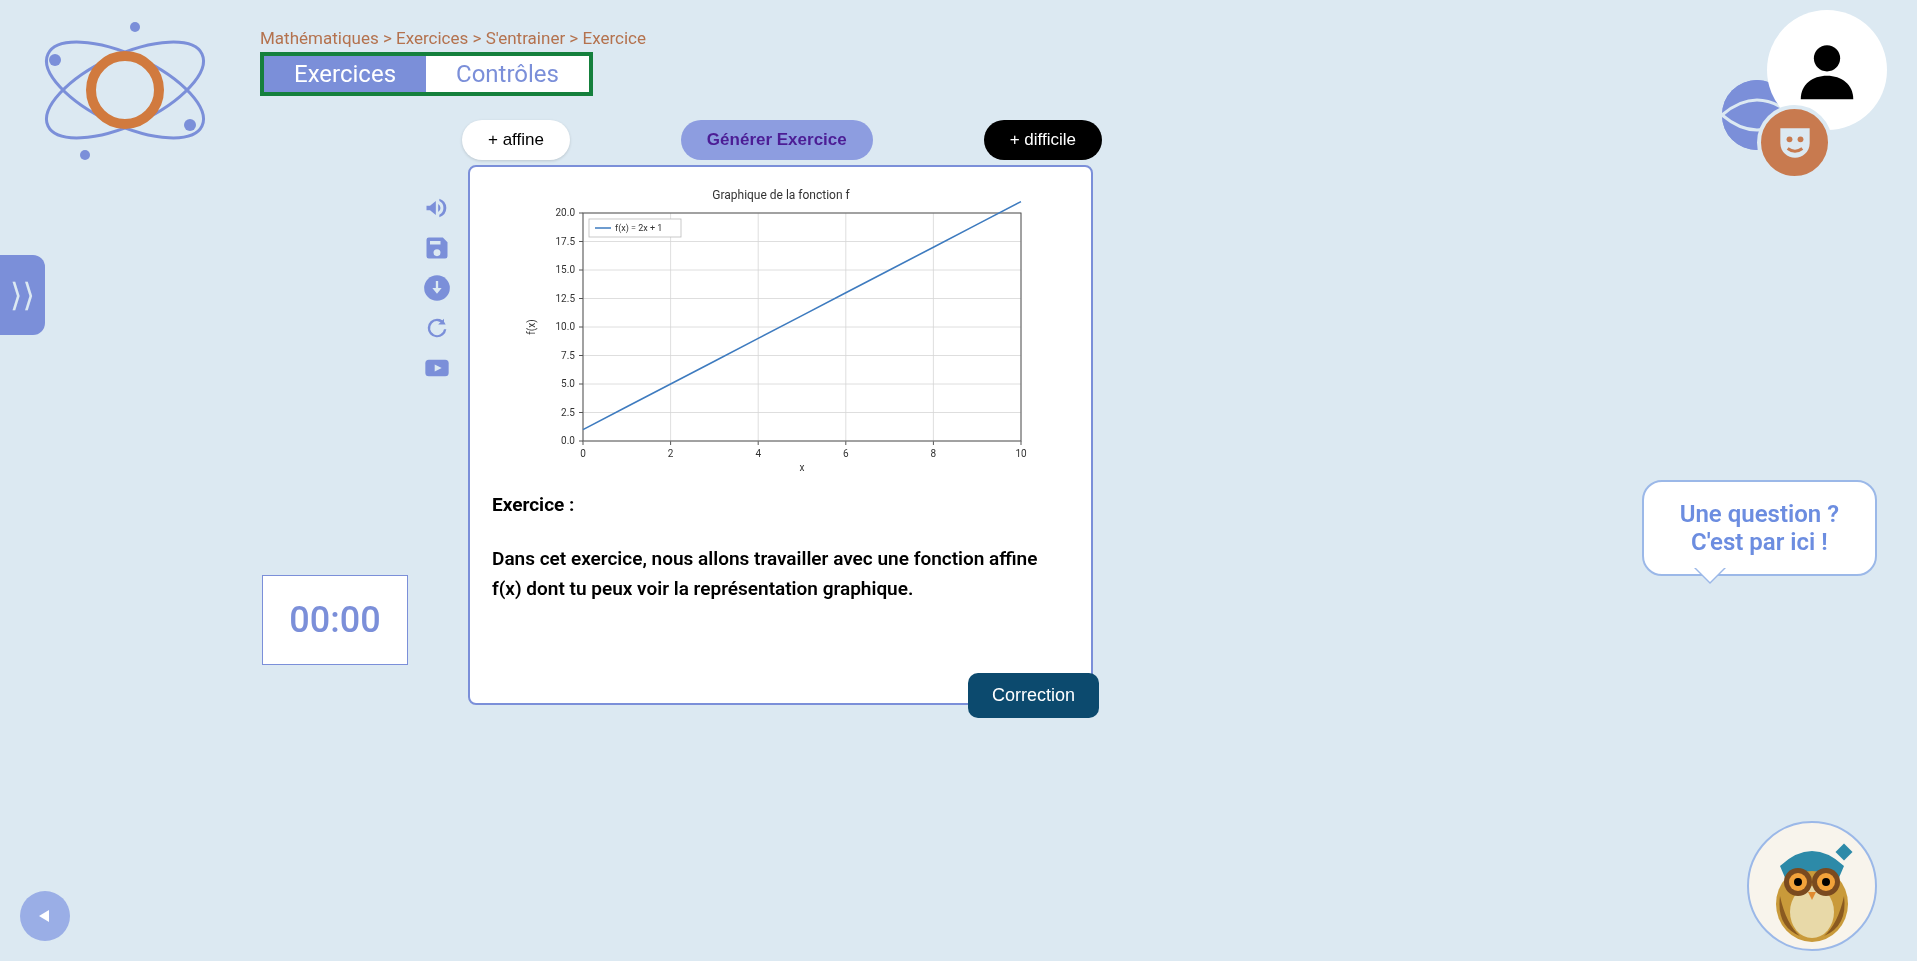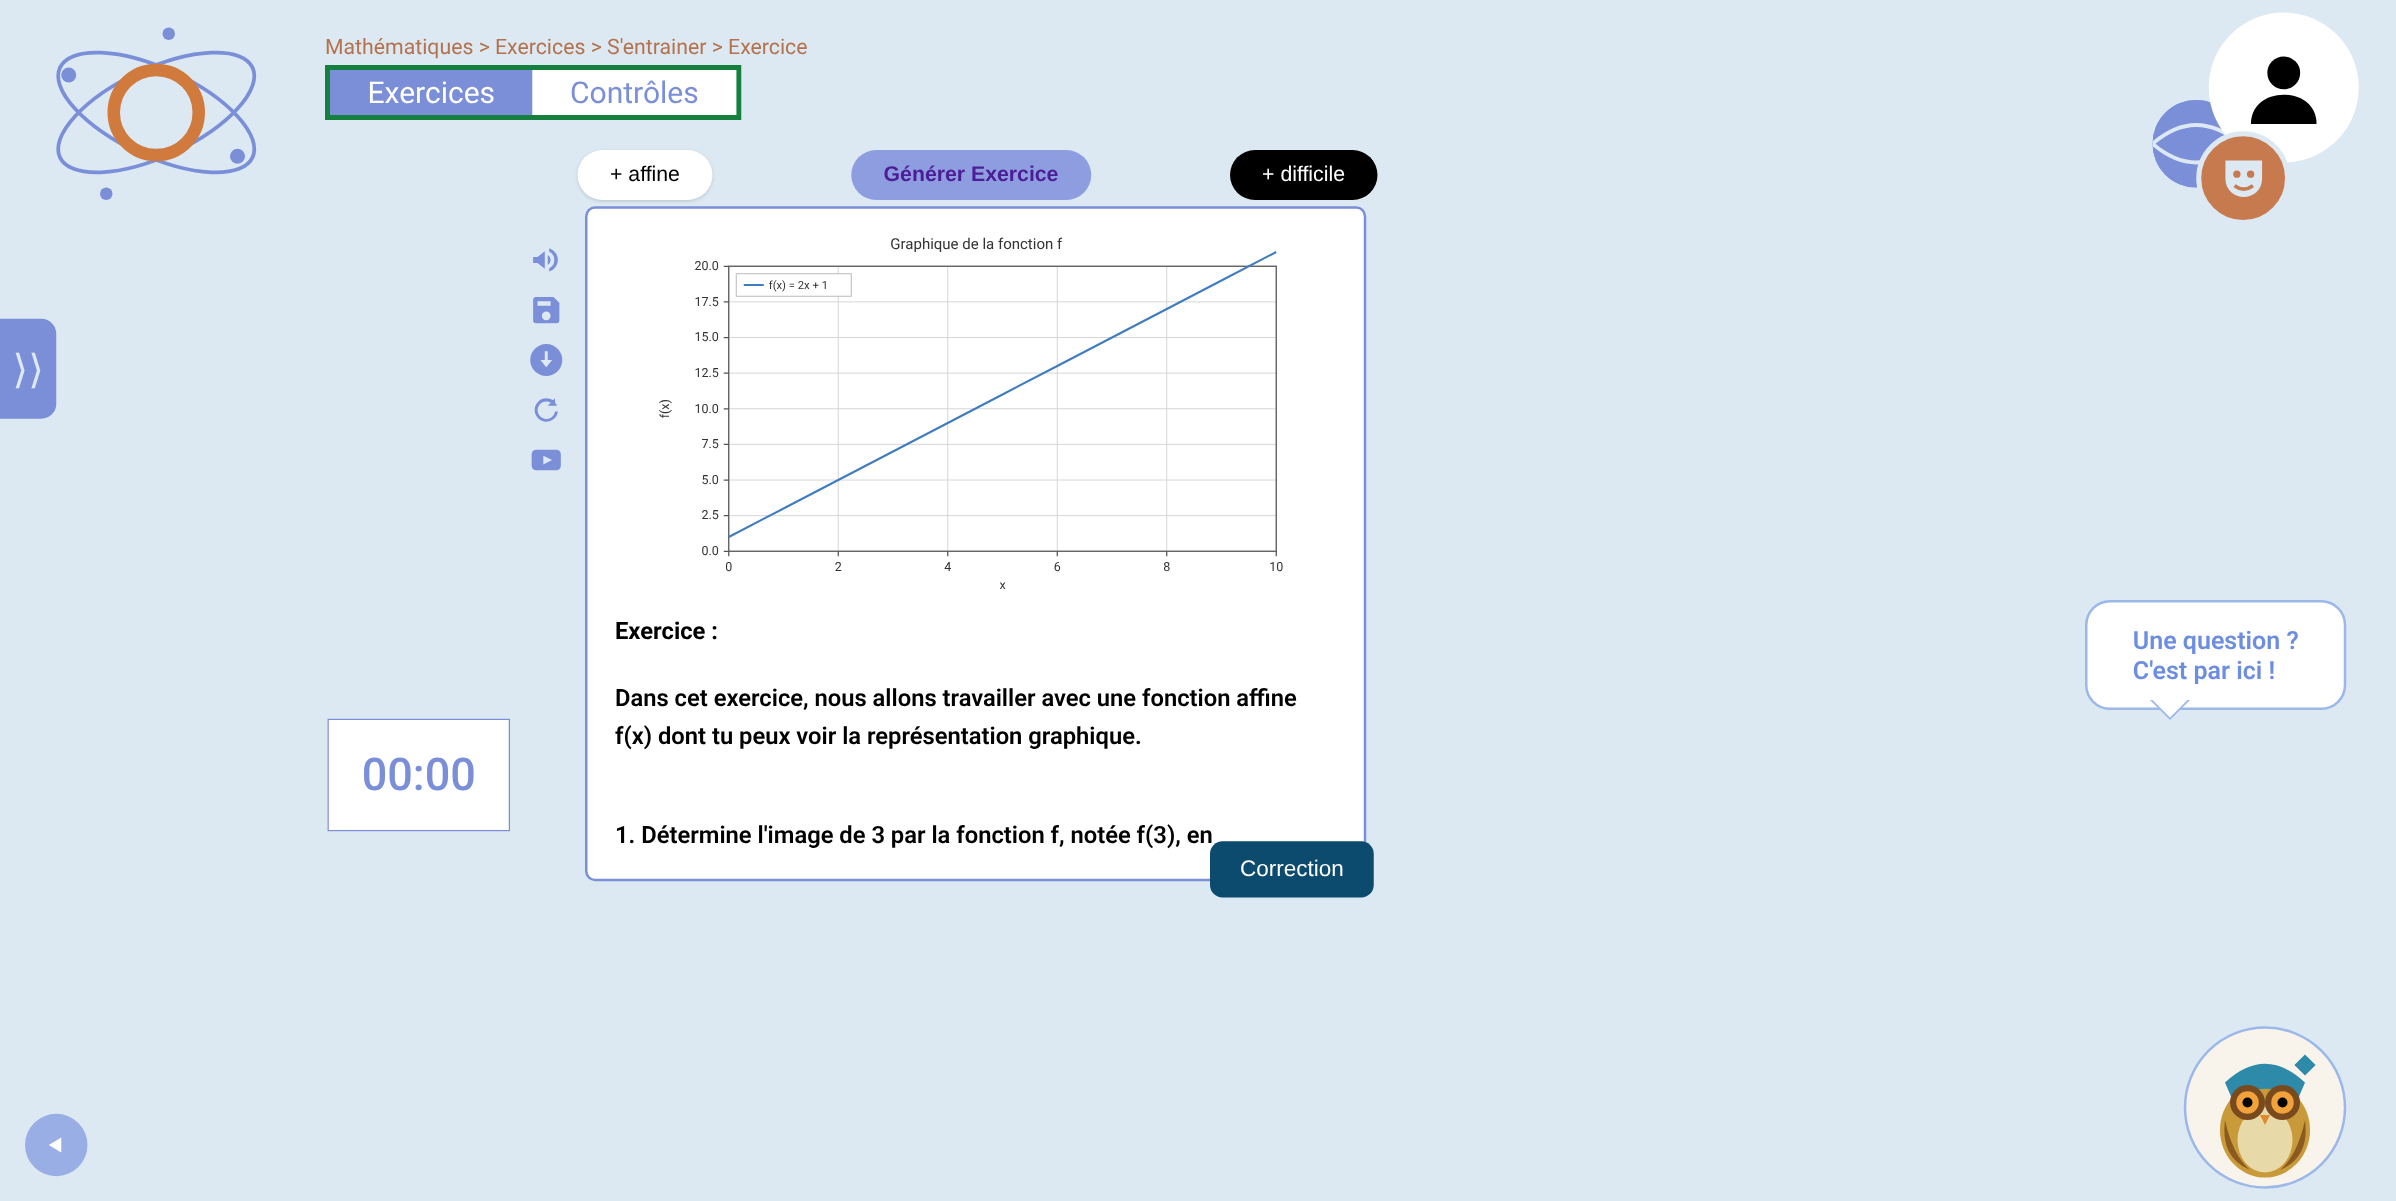--- a/index.html
+++ b/index.html
@@ -186,22 +186,23 @@
 
 
 .help-bubble {
   position: absolute;
   right: 40px;
   top: 480px;
   background: #fff;
   border: 2px solid #9bb8e8;
   border-radius: 20px;
   padding: 18px 36px;
+  text-align: center;
   color: #6c8de0;
-  font-size: 20px;
+  font-size: 24px;
   font-weight: 600;
   cursor: pointer;
 }
 .help-bubble::after {
   content: "";
   position: absolute;
   bottom: -22px;
   left: 52px;
   border: 14px solid transparent;
   border-top-color: #fff;
@@ -369,21 +370,20 @@
         <path d="M62 244.6 L105.80000000000001 221.8 L149.60000000000002 199 L193.4 176.2 L237.20000000000002 153.39999999999998 L281 130.6 L324.8 107.79999999999998 L368.59999999999997 85 L412.40000000000003 62.20000000000002 L456.2 39.400000000000006 L500 16.599999999999994 " fill="none" stroke="#3e7bbf" stroke-width="1.6"></path>
         <text x="281" y="286" text-anchor="middle" font-size="10" fill="#333">x</text>
         <text x="14" y="142" text-anchor="middle" font-size="10" fill="#333" transform="rotate(-90 14 142)">f(x)</text>
         <rect x="68" y="34" width="92" height="18" fill="#fff" stroke="#bbb" stroke-width="0.8"></rect>
         <line x1="74" y1="43" x2="90" y2="43" stroke="#3e7bbf" stroke-width="1.6"></line>
         <text x="94" y="46" font-size="9" fill="#333">f(x) = 2x + 1</text>
       </svg>
   </div>
   <div class="ex-heading">Exercice :</div>
   <div class="ex-body">Dans cet exercice, nous allons travailler avec une fonction affine f(x) dont tu peux voir la représentation graphique.</div>
-  <div class="ex-q">1. Détermine l'image de 3 par la fonction f, notée f(3), en</div>
 </div>
 
 <div class="timer">
   <span>00:00</span>
 </div>
 
 <button class="correction">Correction</button>
 
 <div class="back-btn">
   <svg width="24" height="24" viewBox="0 0 24 24">

